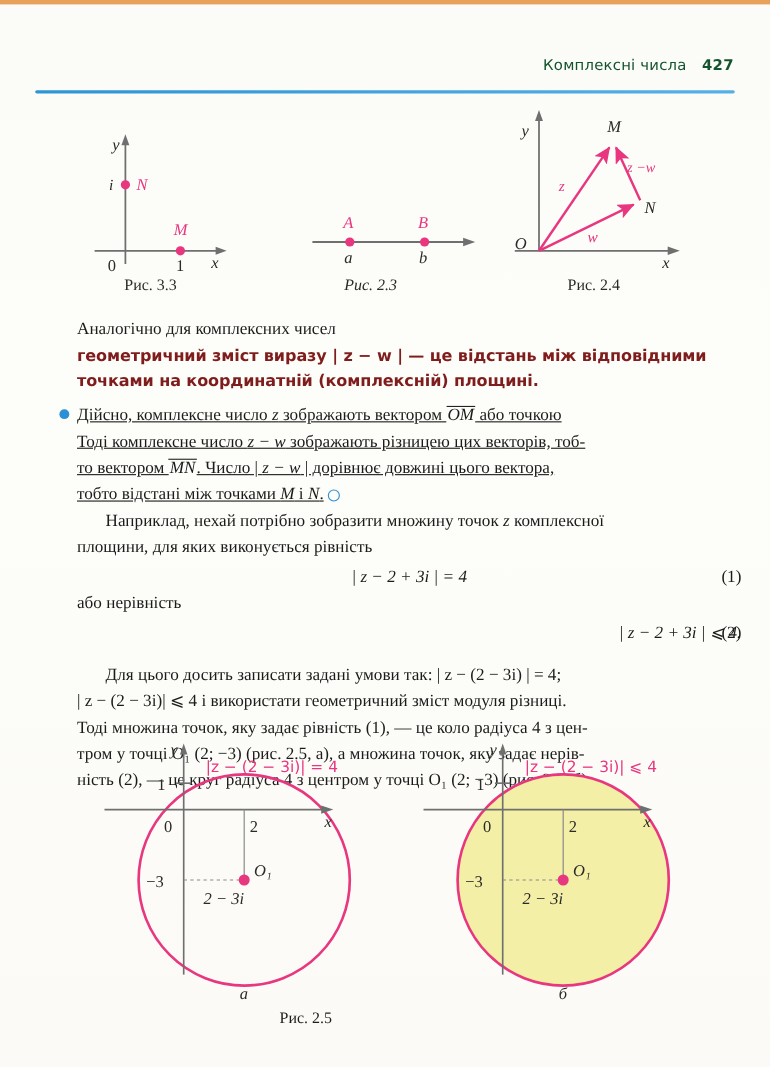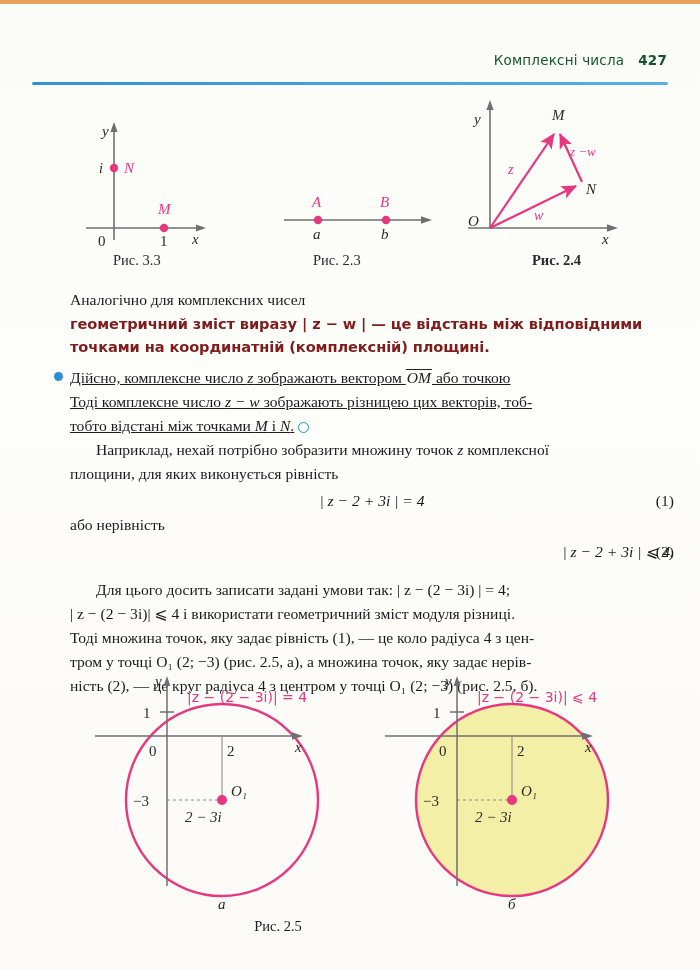--- a/index.html
+++ b/index.html
@@ -111,39 +111,40 @@
       <text x="142" y="154" font-size="15" font-style="italic" fill="#2a2a2a" font-family="Liberation Serif, serif">x</text>
       <text x="8" y="136" font-size="15" font-style="italic" fill="#2a2a2a" font-family="Liberation Serif, serif">O</text>
       <text x="92" y="30" font-size="15" font-style="italic" fill="#2a2a2a" font-family="Liberation Serif, serif">M</text>
       <text x="126" y="104" font-size="15" font-style="italic" fill="#2a2a2a" font-family="Liberation Serif, serif">N</text>
       <text x="48" y="84" font-size="14" font-style="italic" fill="#e8367f" font-family="Liberation Serif, serif">z</text>
       <text x="74" y="130" font-size="14" font-style="italic" fill="#e8367f" font-family="Liberation Serif, serif">w</text>
       <text x="110" y="66" font-size="13" font-style="italic" fill="#e8367f" font-family="Liberation Serif, serif">z −w</text>
     </svg>
 
     <div class="cap" style="left:113px;top:162px;">Рис. 3.3</div>
-    <div class="cap" style="left:313px;top:162px;">Рис. 2.3</div>
-    <div class="cap" style="left:532px;top:162px;font-weight:bold;">Рис. 2.4</div>
+    <div class="cap" style="left:313px;top:162px;font-style:italic;">Рис. 2.3</div>
+    <div class="cap" style="left:516px;top:162px;">Рис. 2.4</div>
   </div>
 
   <div class="body">
 
     <span class="ln">Аналогічно для комплексних чисел</span>
 
     <span class="blue lnj">геометричний зміст виразу | z − w | — це відстань між відповідними</span>
     <span class="blue lnj">точками на координатній (комплексній) площині.</span>
 
     <div style="position:relative;margin-top:8px;text-decoration:underline;">
       <span class="bullet"></span>
 
       <span class="lnj"><span>Дійсно, комплексне число </span><i class="m">z</i><span> зображають вектором </span><i class="m ovl">OM</i><span> або точкою</span></span>
 
 
       <span class="lnj"><span>Тоді комплексне число </span><i class="m">z − w</i><span> зображають різницею цих векторів, тоб-</span></span>
 
+      <span class="lnj"><span>то вектором </span><i class="m ovl">MN</i><span>. Число | </span><i class="m">z − w</i><span> | дорівнює довжині цього вектора,</span></span>
 
       <span class="lnj"><span>тобто відстані між точками </span><i class="m">M</i><span> і </span><i class="m">N</i><span>.</span><span class="ocirc"></span></span>
     </div>
 
     <span class="lnj"><span class="indent"></span><span>Наприклад, нехай потрібно зобразити множину точок </span><i class="m">z</i><span> комплексної</span></span>
     <span class="lnj">площини, для яких виконується рівність</span>
 
     <span class="eqline m" style="margin-top:3px;"><span>| z − 2 + 3i | = 4</span><span class="eqno" style="font-style:normal;">(1)</span></span>
 
     <span class="lnj">або нерівність</span>

